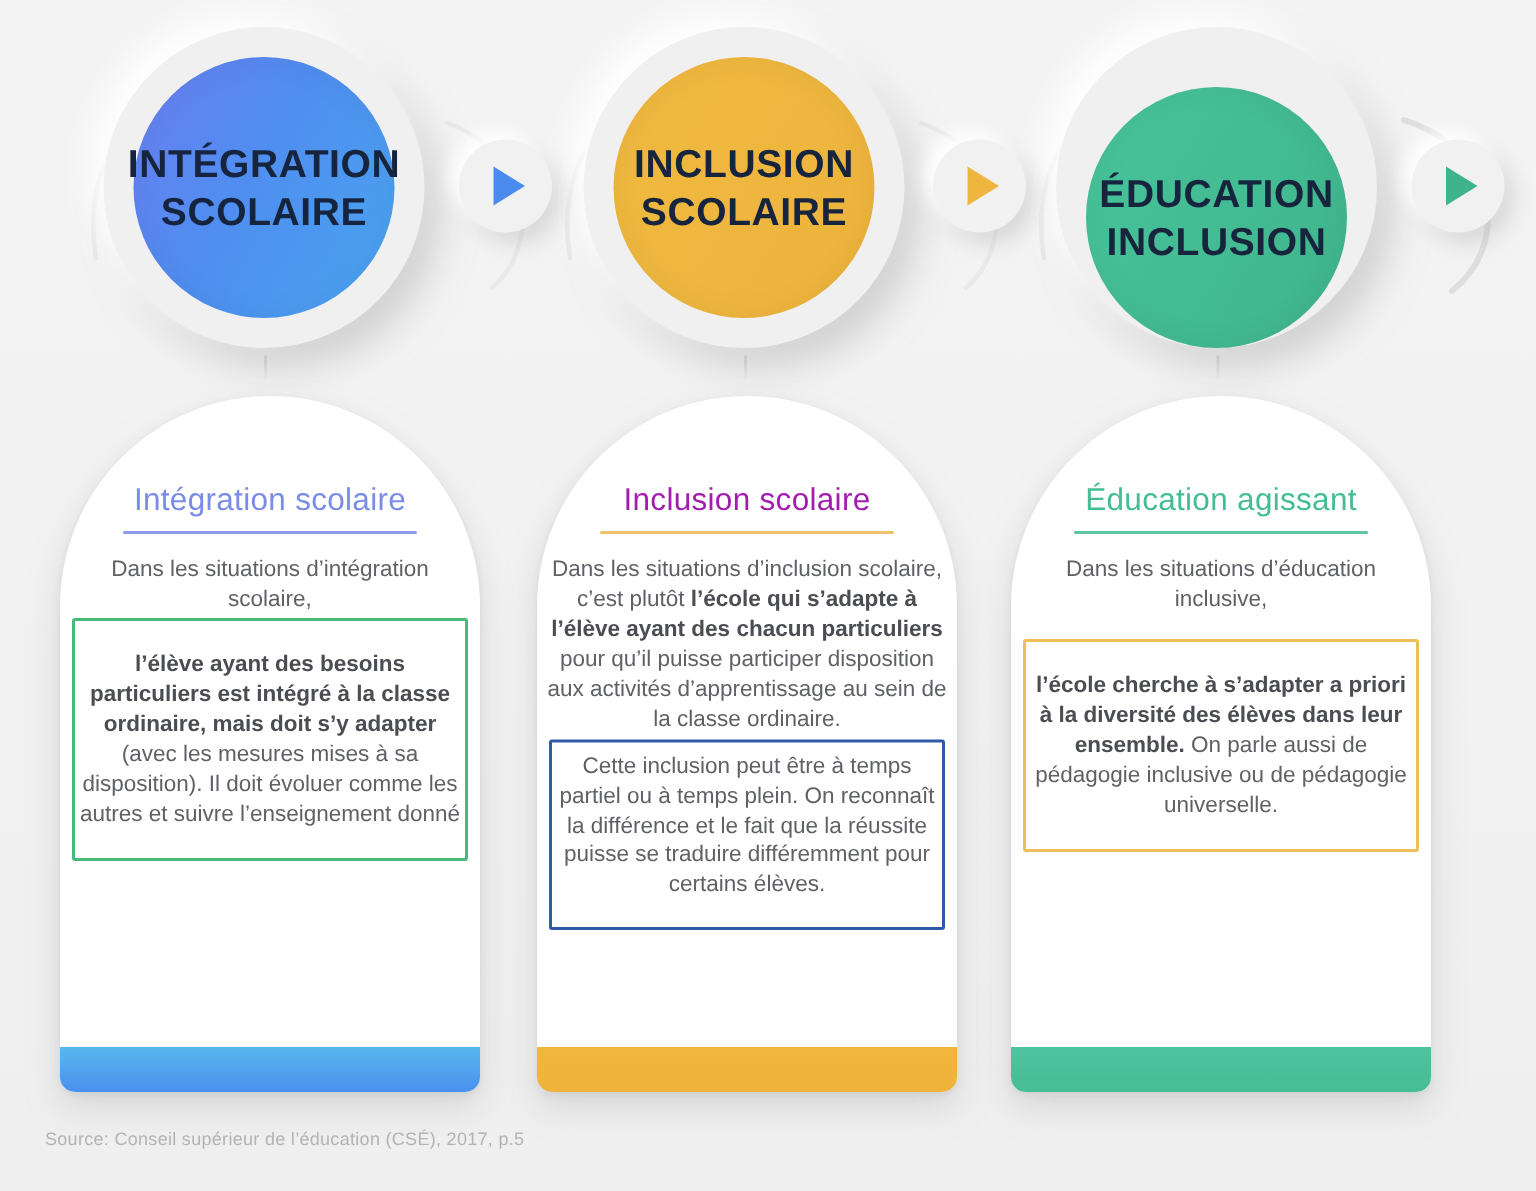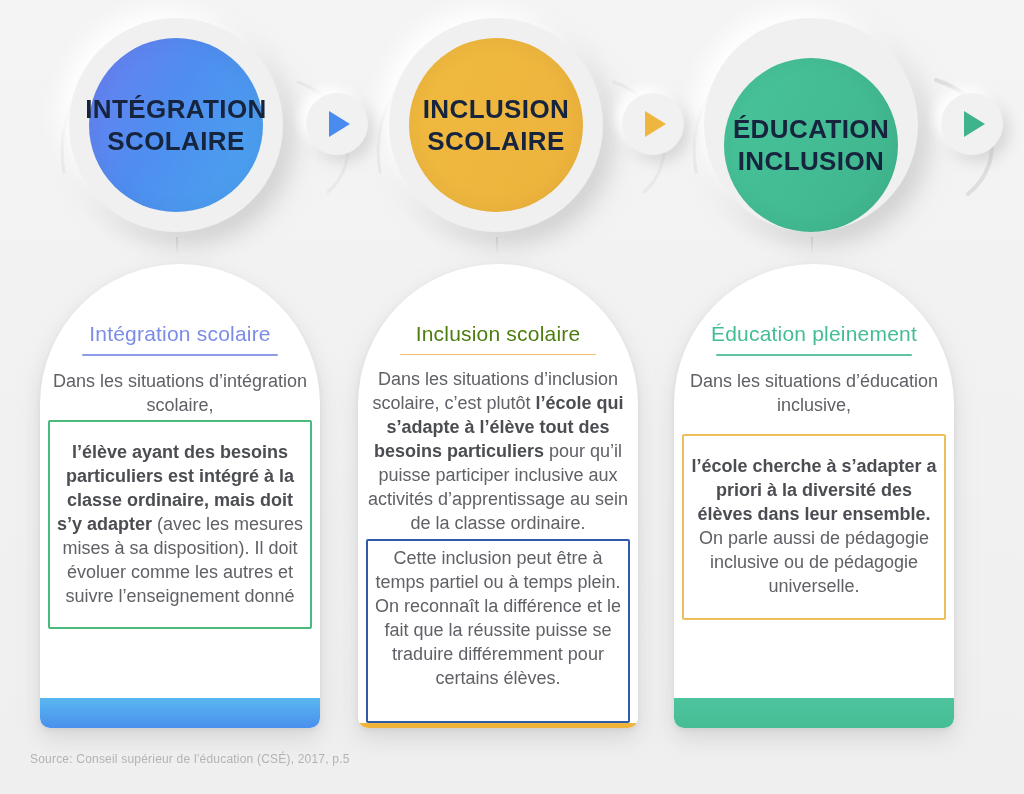--- a/index.html
+++ b/index.html
@@ -94,37 +94,37 @@
   .card.k3 { left: 674px; }
 
   .card-title {
     margin-top: 58px;
     font-size: 21px;
     font-weight: 400;
     letter-spacing: 0.2px;
     text-align: right;
   }
   .card.k1 .card-title { color: #7b8ce8; }
-  .card.k2 .card-title { color: #4d7c0f; }
+  .card.k2 .card-title { color: #a21caf; }
   .card.k3 .card-title { color: #45bd94; }
   .title-rule {
     width: 196px; height: 2px; margin-top: 8px; border-radius: 2px;
   }
   .card.k1 .title-rule { background: #8d9ce9; }
   .card.k2 .title-rule { background: #eec26a; }
   .card.k3 .title-rule { background: #5ec5a0; }
 
   .body {
     position: relative;
     width: 100%;
     padding: 0 6px;
     margin-top: 14px;
     text-align: center;
     color: #5f6166;
-    font-size: 18px;
+    font-size: 15px;
     line-height: 1.33;
     flex: 1;
   }
   .body p { margin: 0; }
   .body b { font-weight: 700; color: #4b4d52; }
 
   .hl {
     border: 2px solid #000;
     border-radius: 2px;
     padding: 19px 2px;
@@ -220,32 +220,32 @@
     </div>
     <div class="foot"></div>
   </div>
 
   <div class="card k2">
     <div class="card-title">Inclusion scolaire</div>
     <div class="title-rule"></div>
     <div class="body">
       <p>
         <span>Dans les situations d’inclusion scolaire, c’est plutôt</span>
-        <b>l’école qui s’adapte à l’élève tout des besoins particuliers</b>
-        <span>pour qu’il puisse participer inclusive aux activités d’apprentissage au sein de la classe ordinaire.</span>
+        <b>l’école qui s’adapte à l’élève ayant des chacun particuliers</b>
+        <span>pour qu’il puisse participer disposition aux activités d’apprentissage au sein de la classe ordinaire.</span>
       </p>
-      <div class="hl blue" style="margin-top:3px;padding:6px 4px 30px;text-align:center;">
+      <div class="hl blue" style="margin-top:3px;padding:6px 4px 18px;text-align:center;">
         <span>Cette inclusion peut être à temps partiel ou à temps plein. On reconnaît la différence et le fait que la réussite puisse se traduire différemment pour certains élèves.</span>
       </div>
     </div>
     <div class="foot"></div>
   </div>
 
   <div class="card k3">
-    <div class="card-title">Éducation pleinement</div>
+    <div class="card-title">Éducation agissant</div>
     <div class="title-rule"></div>
     <div class="body">
       <p>Dans les situations d’éducation inclusive,</p>
       <div class="hl yellow" style="margin-top:16px;">
         <b>l’école cherche à s’adapter a priori à la diversité des élèves dans leur ensemble.</b>
         <span>On parle aussi de pédagogie inclusive ou de pédagogie universelle.</span>
       </div>
     </div>
     <div class="foot"></div>
   </div>

